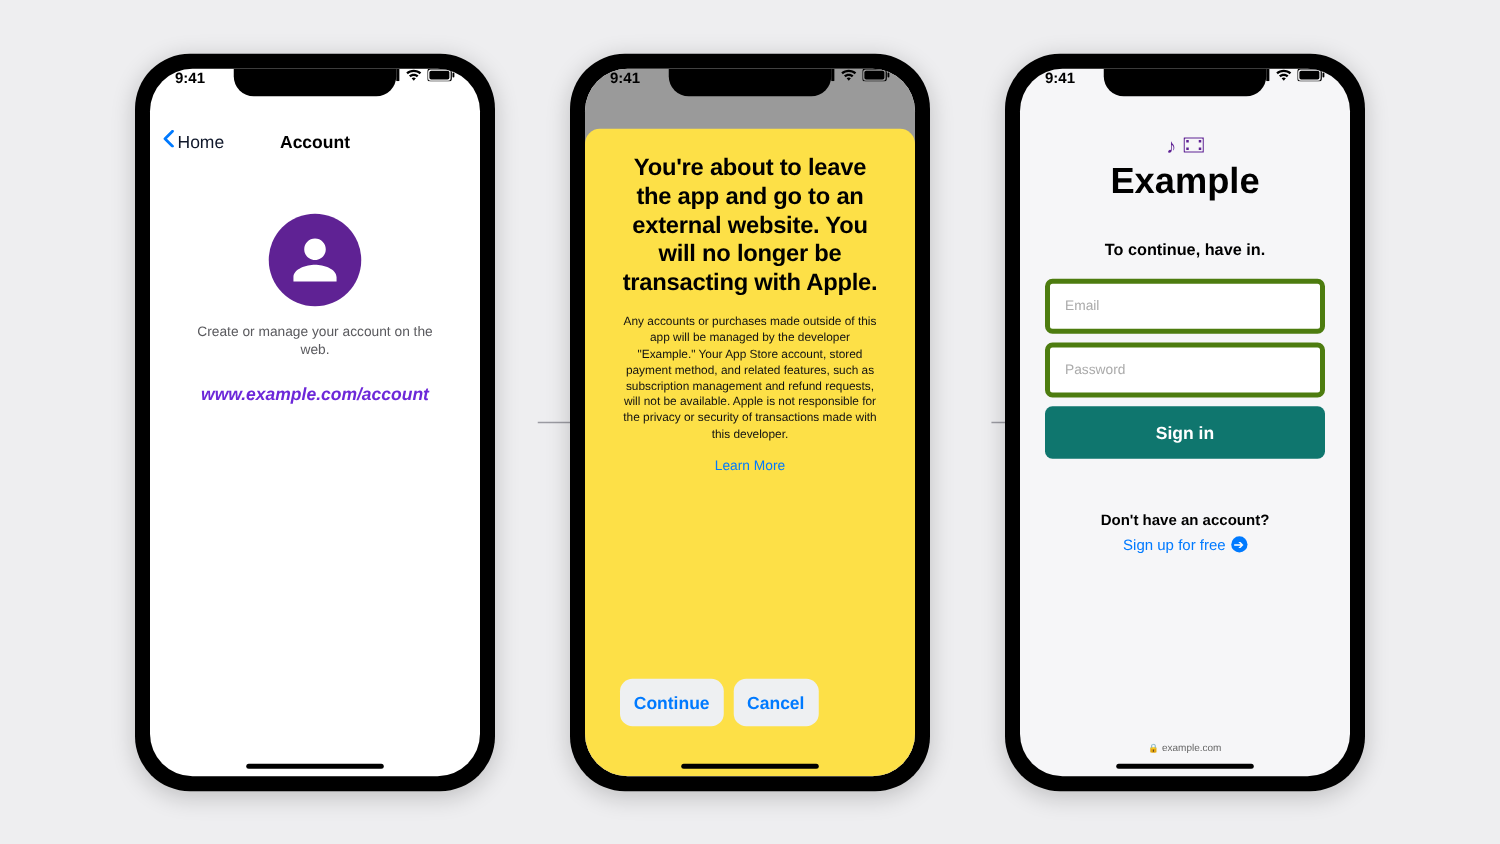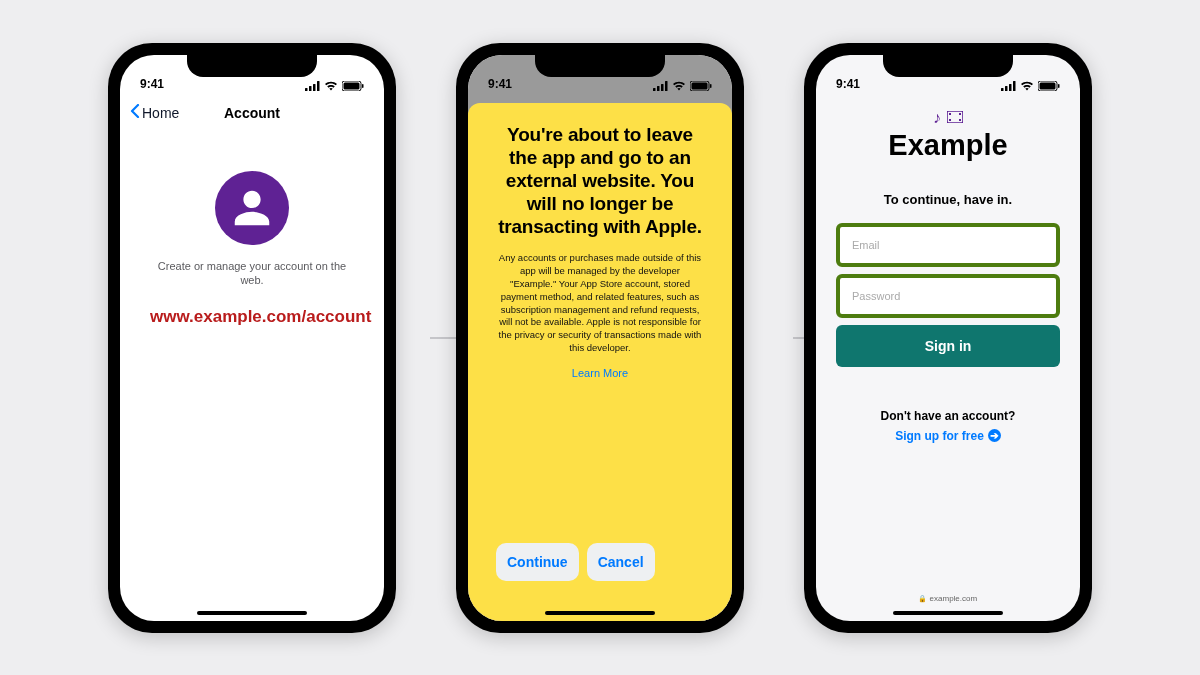--- a/index.html
+++ b/index.html
@@ -42,21 +42,21 @@
     width: 130px;
     height: 22px;
     background: #000;
     border-bottom-left-radius: 16px;
     border-bottom-right-radius: 16px;
     z-index: 10;
   }
   .status-bar {
     height: 40px;
     display: flex;
-    align-items: flex-end;
+    align-items: flex-start;
     justify-content: space-between;
     padding: 0 20px 4px 20px;
     font-size: 12px;
     font-weight: 600;
   }
   .status-right { display: flex; align-items: center; gap: 4px; }
   .home-indicator {
     position: absolute;
     bottom: 6px;
     left: 50%;
@@ -111,21 +111,21 @@
     height: 74px;
     background: #5f2294;
     border-radius: 50%;
     margin: 0 auto 14px;
     display: flex;
     align-items: center;
     justify-content: center;
   }
   .avatar-circle svg { width: 46px; height: 46px; fill: #fff; }
   .p1-msg { font-size: 11px; line-height: 1.3; color: #5a5a5e; }
-  .p1-link { margin-top: 20px; font-size: 17px; font-weight: 600; color: #b91c1c; }
+  .p1-link { margin-top: 20px; font-size: 14px; font-weight: 600; color: #6d28d9; font-style: italic; }
 
   
   .dim-backdrop {
     position: absolute;
     inset: 0;
     background: #9a9a9a;
   }
   .sheet {
     position: absolute;
     left: 0; right: 0; bottom: 0;
@@ -183,21 +183,21 @@
   .signin-btn {
     background:#0f766e;
     color:#fff;
     border-radius:6px;
     padding:13px;
     font-size:14px;
     font-weight:600;
     margin-top: 2px;
   }
   .no-account { font-size: 12px; font-weight: 700; margin-top: 42px; }
-  .signup { color:#007aff; font-size:12px; font-weight:700; margin-top:6px; display:flex; justify-content:center; align-items:center; gap:4px;}
+  .signup { color:#007aff; font-size:12px; font-weight:400; margin-top:6px; display:flex; justify-content:center; align-items:center; gap:4px;}
   .signup-arrow {
     display:inline-flex; width:13px; height:13px; border-radius:50%;
     background:#007aff; color:#fff; align-items:center; justify-content:center;
     font-size:10px;
   }
   .url-bar {
     position:absolute; bottom: 18px; left:0; right:0;
     text-align:center; font-size: 8px; color:#666;
   }
   .lock { font-size: 7px; margin-right:2px; }

